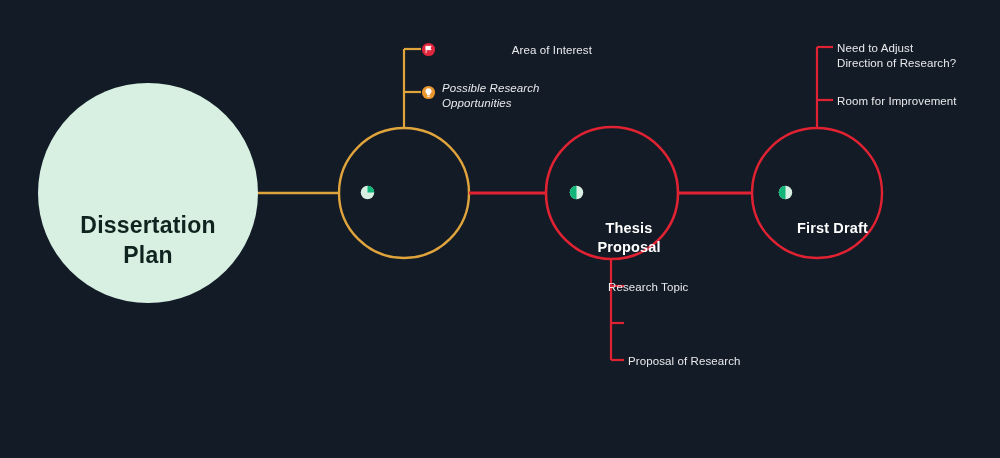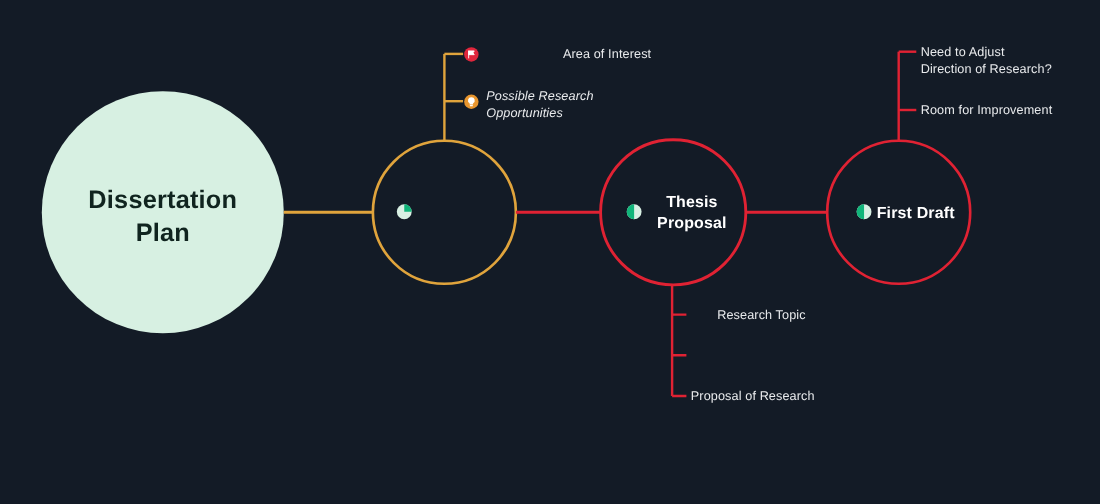--- a/index.html
+++ b/index.html
@@ -27,20 +27,21 @@
     width: 1000px;
     height: 458px;
   }
   .node-label {
     position: absolute;
     color: #ffffff;
     text-align: center;
     line-height: 1.28;
     white-space: pre-line;
     pointer-events: none;
+    margin-top: 44px;
   }
   .root-label {
     color: #10241f;
     font-weight: bold;
     font-size: 23px;
     line-height: 1.32;
     letter-spacing: 0.2px;
   }
   .branch-label {
     position: absolute;
@@ -113,36 +114,36 @@
     <circle cx="8" cy="8" r="7.2" fill="#d8f0e4"></circle>
     <path d="M 8 0.8 A 7.2 7.2 0 0 0 8 15.2 Z" fill="#11b57a"></path>
   </svg>
   <div class="node-label topic-label" style="left:583px; top:175px; width:92px;">Thesis
 Proposal</div>
 
   <svg class="status-dot" style="left:778px; top:185px;" viewBox="0 0 16 16">
     <circle cx="8" cy="8" r="7.2" fill="#d8f0e4"></circle>
     <path d="M 8 0.8 A 7.2 7.2 0 0 0 8 15.2 Z" fill="#11b57a"></path>
   </svg>
-  <div class="node-label topic-label" style="left:797px; top:185px; width:110px; text-align:left;">First Draft</div>
+  <div class="node-label topic-label" style="left:797px; top:175px; width:110px; text-align:left;">First Draft</div>
 
   <svg class="bullet-badge" style="left:421px; top:42px;" viewBox="0 0 16 16">
     <circle cx="8" cy="8" r="7" fill="#e0263c"></circle>
     <path d="M 5.4 4.2 L 5.4 11.8 M 5.4 4.6 L 10.8 4.6 L 9.6 6.4 L 10.8 8.2 L 5.4 8.2 Z" fill="#ffffff" stroke="#ffffff" stroke-width="0.9" stroke-linejoin="round"></path>
   </svg>
   <div class="branch-label" style="left:442px; top:43px; width:150px;text-align:right;">Area of Interest</div>
 
   <svg class="bullet-badge" style="left:421px; top:85px;" viewBox="0 0 16 16">
     <circle cx="8" cy="8" r="7" fill="#e8962e"></circle>
     <path d="M 8 3.6 A 3.1 3.1 0 0 0 6.3 9.4 L 6.3 10.6 L 9.7 10.6 L 9.7 9.4 A 3.1 3.1 0 0 0 8 3.6 Z" fill="#ffffff"></path>
     <rect x="6.5" y="11.2" width="3" height="1.2" rx="0.5" fill="#ffffff"></rect>
   </svg>
   <div class="branch-label" style="left:442px; top:81px; width:140px;font-style:italic;">Possible Research
 Opportunities</div>
 
-  <div class="branch-label" style="left:652px; top:280px; width:180px;">Research Topic</div>
+  <div class="branch-label" style="left:608px; top:280px; width:180px;">Research Topic</div>
   <div class="branch-label" style="left:628px; top:354px; width:200px;">Proposal of Research</div>
 
   <div class="branch-label" style="left:837px; top:41px; width:170px;">Need to Adjust
 Direction of Research?</div>
   <div class="branch-label" style="left:837px; top:94px; width:170px;">Room for Improvement</div>
 
 </div>
 
 </body></html>

